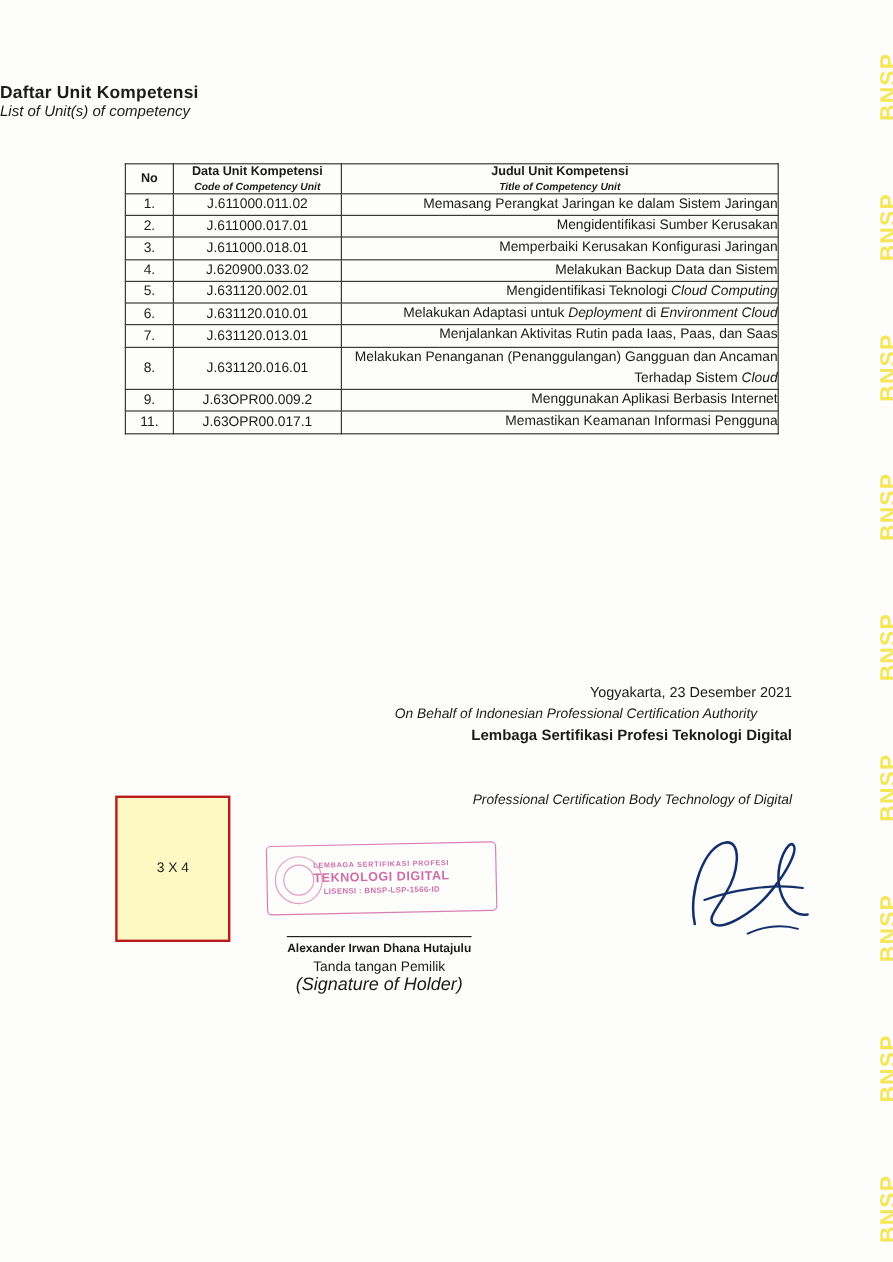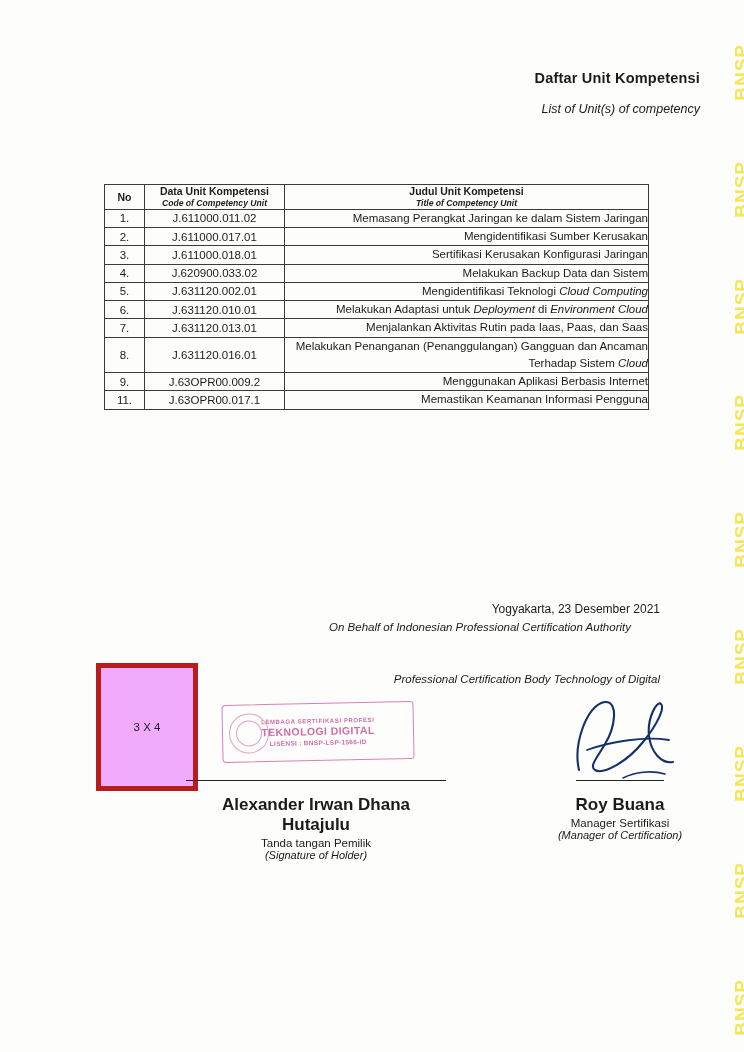--- a/index.html
+++ b/index.html
@@ -45,40 +45,39 @@
     inset: 0;
     background: #fdfdfb;
   }
 
   
   .doc-header {
     position: absolute;
     top: 70px;
     left: 0;
     width: 700px;
-    text-align: right;
+    text-align: left;
   }
   .doc-title {
     font-size: 14.5px;
     font-weight: bold;
     letter-spacing: .2px;
   }
   .doc-subtitle {
     font-size: 12.5px;
     font-style: italic;
-    margin-top: 16px;
+    margin-top: 0;
   }
 
   
   .table-wrap {
     position: absolute;
     top: 136px;
     left: 104px;
     width: 545px;
-    margin-top: 48px;
   }
   table.units {
     border-collapse: collapse;
     width: 100%;
     table-layout: fixed;
   }
   table.units th, table.units td {
     border: 1px solid #3a3a3a;
     padding: 0;
   }
@@ -124,46 +123,46 @@
     font-size: 11.5px;
     padding: 9px 8px;
     vertical-align: middle;
     line-height: 1.5;
   }
   td.td-title i { font-style: italic; }
 
   
   .sign-block {
     position: absolute;
-    top: 600px;
+    top: 568px;
     left: 300px;
     width: 360px;
     text-align: right;
     font-size: 12px;
     line-height: 1.55;
   }
   .sign-line-1 { font-size: 12px; }
   .sign-line-2 { font-size: 12px; }
   .sign-line-3 { font-style: italic; font-size: 11.5px; text-align: center; }
   .sign-line-4 { font-weight: bold; font-size: 12.5px; }
   .sign-line-5 { font-style: italic; font-size: 11.5px; margin-top: 35px; }
 
   
   .photo-box {
     position: absolute;
     top: 663px;
     left: 96px;
     width: 92px;
     height: 118px;
-    border: 5px solid #b91c1c;
+    border: 2px solid #b91c1c;
     display: flex;
     align-items: center;
     justify-content: center;
     font-size: 11.5px;
-    background: #f0abfc;
+    background: #fef9c3;
   }
 
   
   .stamp {
     position: absolute;
     top: 703px;
     left: 222px;
     width: 190px;
     height: 56px;
     border: 1.5px solid #d46aa8;
@@ -218,32 +217,32 @@
     text-align: center;
   }
   .name-right {
     position: absolute;
     top: 780px;
     left: 530px;
     width: 180px;
     text-align: center;
   }
   .name-main {
-    font-size: 17px;
+    font-size: 10px;
     font-weight: bold;
     border-top: 1.4px solid #222;
-    padding-top: 14px;
+    padding-top: 4px;
     display: inline-block;
   }
   .name-sub {
     font-size: 11.5px;
     margin-top: 2px;
   }
   .name-sub-it {
-    font-size: 11px;
+    font-size: 15px;
     font-style: italic;
   }
 </style>
 </head>
 <body>
 
 <div class="page">
 
   <div class="doc-header">
     <div class="doc-title">Daftar Unit Kompetensi</div>
@@ -279,21 +278,21 @@
           <td class="td-title">Memasang Perangkat Jaringan ke dalam Sistem Jaringan</td>
         </tr>
         <tr>
           <td class="td-no">2.</td>
           <td class="td-code">J.611000.017.01</td>
           <td class="td-title">Mengidentifikasi Sumber Kerusakan</td>
         </tr>
         <tr>
           <td class="td-no">3.</td>
           <td class="td-code">J.611000.018.01</td>
-          <td class="td-title">Sertifikasi Kerusakan Konfigurasi Jaringan</td>
+          <td class="td-title">Memperbaiki Kerusakan Konfigurasi Jaringan</td>
         </tr>
         <tr>
           <td class="td-no">4.</td>
           <td class="td-code">J.620900.033.02</td>
           <td class="td-title">Melakukan Backup Data dan Sistem</td>
         </tr>
         <tr>
           <td class="td-no">5.</td>
           <td class="td-code">J.631120.002.01</td>
           <td class="td-title">Mengidentifikasi Teknologi <i>Cloud Computing</i></td>
@@ -323,20 +322,21 @@
           <td class="td-code">J.63OPR00.017.1</td>
           <td class="td-title">Memastikan Keamanan Informasi Pengguna</td>
         </tr>
       </tbody>
     </table>
   </div>
 
   <div class="sign-block">
     <div class="sign-line-1">Yogyakarta, 23 Desember 2021</div>
     <div class="sign-line-3">On Behalf of Indonesian Professional Certification Authority</div>
+    <div class="sign-line-4">Lembaga Sertifikasi Profesi Teknologi Digital</div>
     <div class="sign-line-5">Professional Certification Body Technology of Digital</div>
   </div>
 
   <div class="photo-box">
     <span>3 X 4</span>
   </div>
 
   <div class="stamp">
     <div class="stamp-seal"></div>
     <div class="stamp-l1">LEMBAGA SERTIFIKASI PROFESI</div>
@@ -349,25 +349,20 @@
     <path d="M22,58 C44,50 78,44 104,48" fill="none" stroke="#14306b" stroke-width="1.8" stroke-linecap="round"></path>
     <path d="M58,86 C70,80 86,78 100,82" fill="none" stroke="#14306b" stroke-width="1.6" stroke-linecap="round"></path>
   </svg>
 
   <div class="name-left">
     <div class="name-main">Alexander Irwan Dhana Hutajulu</div>
     <div class="name-sub">Tanda tangan Pemilik</div>
     <div class="name-sub-it">(Signature of Holder)</div>
   </div>
 
-  <div class="name-right">
-    <div class="name-main">Roy Buana</div>
-    <div class="name-sub">Manager Sertifikasi</div>
-    <div class="name-sub-it">(Manager of Certification)</div>
-  </div>
 
   <div class="watermark-strip">
       <div class="wm" style="top: 32.7289px; color: rgb(244, 226, 58);">BNSP</div>
       <div class="wm" style="top: 149.618px; color: rgb(244, 226, 58);">BNSP</div>
       <div class="wm" style="top: 266.507px; color: rgb(244, 226, 58);">BNSP</div>
       <div class="wm" style="top: 383.396px; color: rgb(244, 226, 58);">BNSP</div>
       <div class="wm" style="top: 500.284px; color: rgb(244, 226, 58);">BNSP</div>
       <div class="wm" style="top: 617.173px; color: rgb(244, 226, 58);">BNSP</div>
       <div class="wm" style="top: 734.062px; color: rgb(244, 226, 58);">BNSP</div>
       <div class="wm" style="top: 850.951px; color: rgb(244, 226, 58);">BNSP</div>

